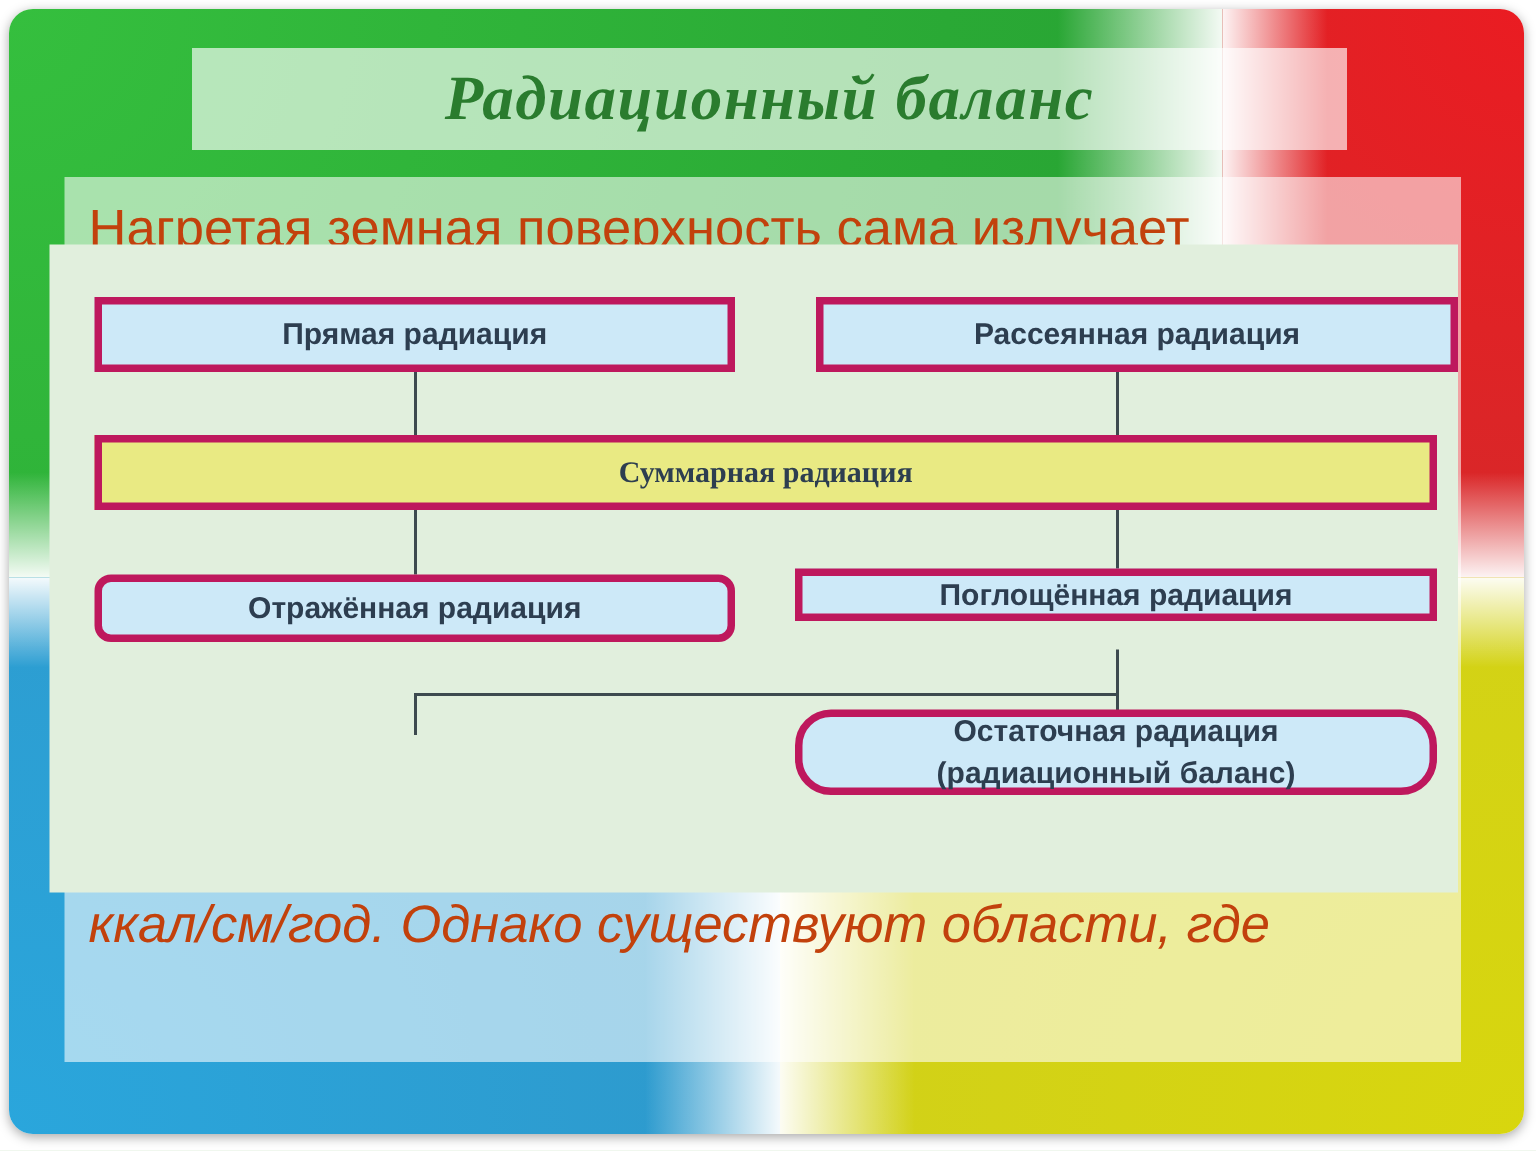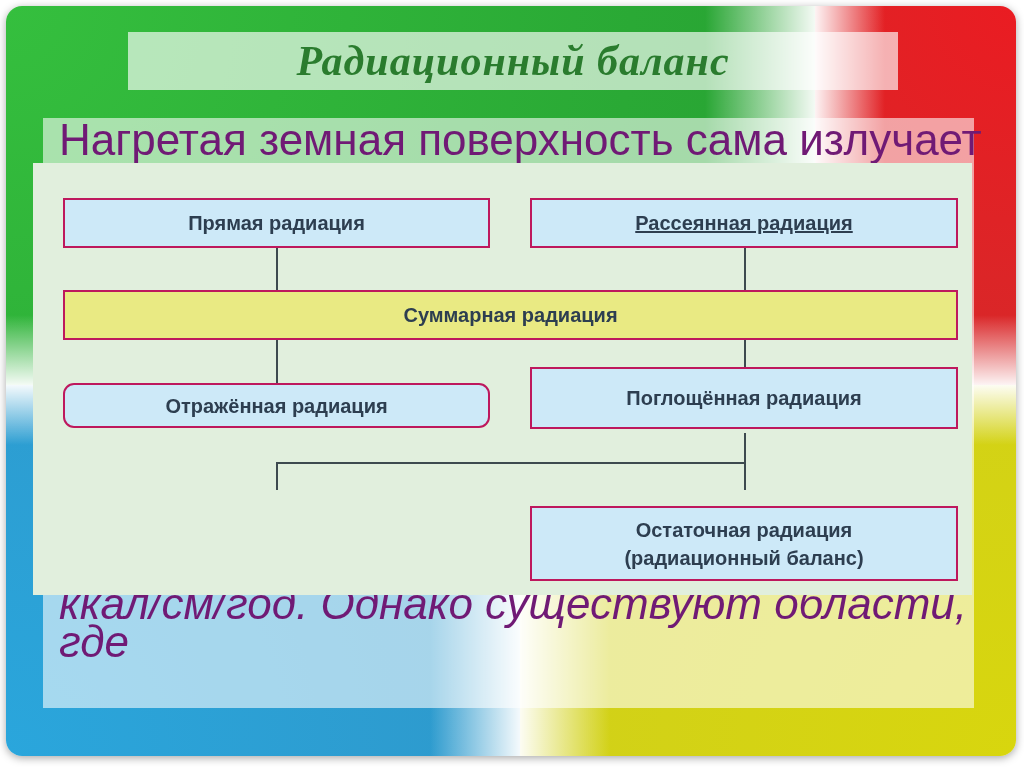--- a/index.html
+++ b/index.html
@@ -37,50 +37,50 @@
       radial-gradient(circle at 0% 100%, #2aa6dc 0%, #2f96c8 100%);
   }
   .quad-yellow{
     left:514px;top:379px;width:496px;height:371px;
     background:
       linear-gradient(to right, rgba(255,255,255,0.95) 0px, rgba(255,255,255,0) 90px),
       linear-gradient(to bottom, rgba(255,255,255,0.95) 0px, rgba(255,255,255,0) 60px),
       radial-gradient(circle at 100% 100%, #d8d60e 0%, #cfcf1c 100%);
   }
   .title-banner{
-    position:absolute;left:122px;top:26px;width:770px;height:58px;
+    position:absolute;left:122px;top:26px;width:770px;height:68px;
     background:rgba(255,255,255,0.65);
     display:flex;align-items:center;justify-content:center;
   }
   .slide-title{
     font-family:"Liberation Serif", serif;
     font-style:italic;font-weight:bold;
     font-size:42px;color:#2a7c2e;letter-spacing:1px;
   }
   .text-banner{
     position:absolute;left:37px;top:112px;width:931px;height:590px;
     background:rgba(255,255,255,0.58);
   }
   .body-text{
-    color:#701a75;font-size:44px;line-height:38px;
+    color:#c2410c;font-size:35px;line-height:38px;margin-top:13px;
   }
   .intro-text{position:absolute;left:16px;top:3px;white-space:nowrap;}
   .outro-text{position:absolute;left:16px;top:467px;font-style:italic;}
   .diagram-panel{
     position:absolute;left:27px;top:157px;width:939px;height:432px;
     background:#e1efdd;
   }
   .box{
     position:absolute;
-    background:#cde9f8;border:2px solid #be185d;
+    background:#cde9f8;border:5px solid #be185d;
     display:flex;align-items:center;justify-content:center;text-align:center;
     font-size:20px;font-weight:bold;color:#2d3e50;line-height:1.4;
     box-sizing:border-box;
   }
-  .box.yellow{background:#e9ea83;}
+  .box.yellow{background:#e9ea83;font-family:Liberation Serif, serif;}
   .box.two-line{white-space:pre-line;}
   .conn{position:absolute;background:#3d4a4f;}
 </style>
 </head>
 <body>
 
 <div class="slide">
 
   <div class="quad quad-green"></div>
   <div class="quad quad-red"></div>
@@ -94,36 +94,36 @@
   <div class="text-banner">
     <div class="body-text intro-text">Нагретая земная поверхность сама излучает</div>
     <div class="outro-text">
       <div class="body-text">ккал/см/год. Однако существуют области, где</div>
     </div>
   </div>
 
   <div class="diagram-panel">
 
     <div class="box" style="left:30px;top:35px;width:427px;height:50px;">Прямая радиация</div>
-    <div class="box" style="left:497px;top:35px;width:428px;height:50px;text-decoration:underline;">Рассеянная радиация</div>
+    <div class="box" style="left:511px;top:35px;width:428px;height:50px;">Рассеянная радиация</div>
 
     <div class="conn" style="left:243px;top:85px;width:2px;height:42px;"></div>
     <div class="conn" style="left:711px;top:85px;width:2px;height:42px;"></div>
 
     <div class="box yellow" style="left:30px;top:127px;width:895px;height:50px;">Суммарная радиация</div>
 
     <div class="conn" style="left:243px;top:177px;width:2px;height:43px;"></div>
     <div class="conn" style="left:711px;top:177px;width:2px;height:43px;"></div>
 
     <div class="box" style="left:30px;top:220px;width:427px;height:45px;border-radius:11px;">Отражённая радиация</div>
-    <div class="box" style="left:497px;top:204px;width:428px;height:62px;">Поглощённая радиация</div>
+    <div class="box" style="left:497px;top:216px;width:428px;height:35px;">Поглощённая радиация</div>
 
     <div class="conn" style="left:711px;top:270px;width:2px;height:29px;"></div>
     <div class="conn" style="left:243px;top:299px;width:470px;height:2px;"></div>
     <div class="conn" style="left:243px;top:299px;width:2px;height:28px;"></div>
     <div class="conn" style="left:711px;top:299px;width:2px;height:28px;"></div>
 
-    <div class="box two-line" style="left:497px;top:343px;width:428px;height:75px;">Остаточная радиация
+    <div class="box two-line" style="left:497px;top:310px;width:428px;height:57px;border-radius:24px;">Остаточная радиация
 (радиационный баланс)</div>
 
   </div>
 
 </div>
 
 </body></html>

